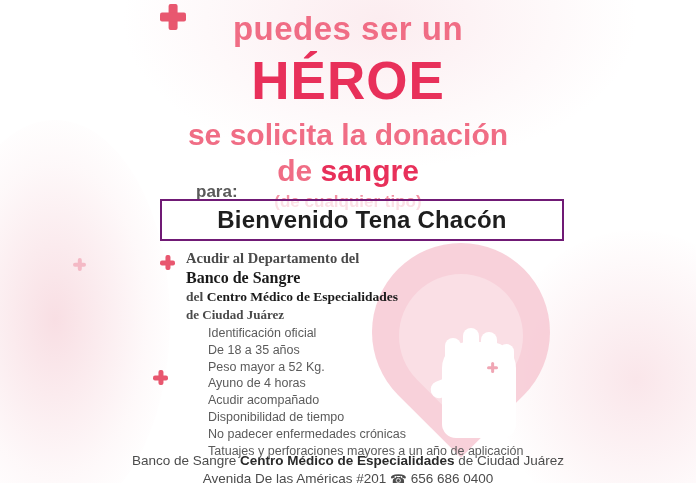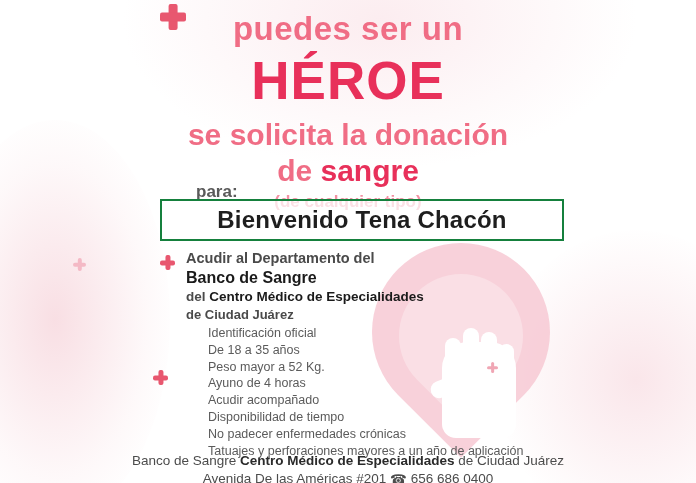--- a/index.html
+++ b/index.html
@@ -207,40 +207,41 @@
     margin-left: 28px;
   }
 
   
   .name-box {
     position: absolute;
     left: 160px;
     top: 199px;
     width: 400px;
     height: 38px;
-    border: 2px solid #15803d;
+    border: 2px solid #701a75;
     background: rgba(255,255,255,0.72);
     display: flex;
     align-items: center;
     justify-content: center;
   }
   .name-box .name-text {
     color: #1e1e1e;
     font-size: 24px;
     font-weight: bold;
     letter-spacing: .2px;
     white-space: nowrap;
   }
 
   
   .instructions {
     position: absolute;
     left: 186px;
     top: 249px;
     width: 430px;
+    font-family: Liberation Serif, serif;
   }
   .instructions .i1 {
     color: #4a4a4a;
     font-size: 14.5px;
     font-weight: bold;
     line-height: 19px;
   }
   .instructions .i2 {
     color: #1a1a1a;
     font-size: 16px;

